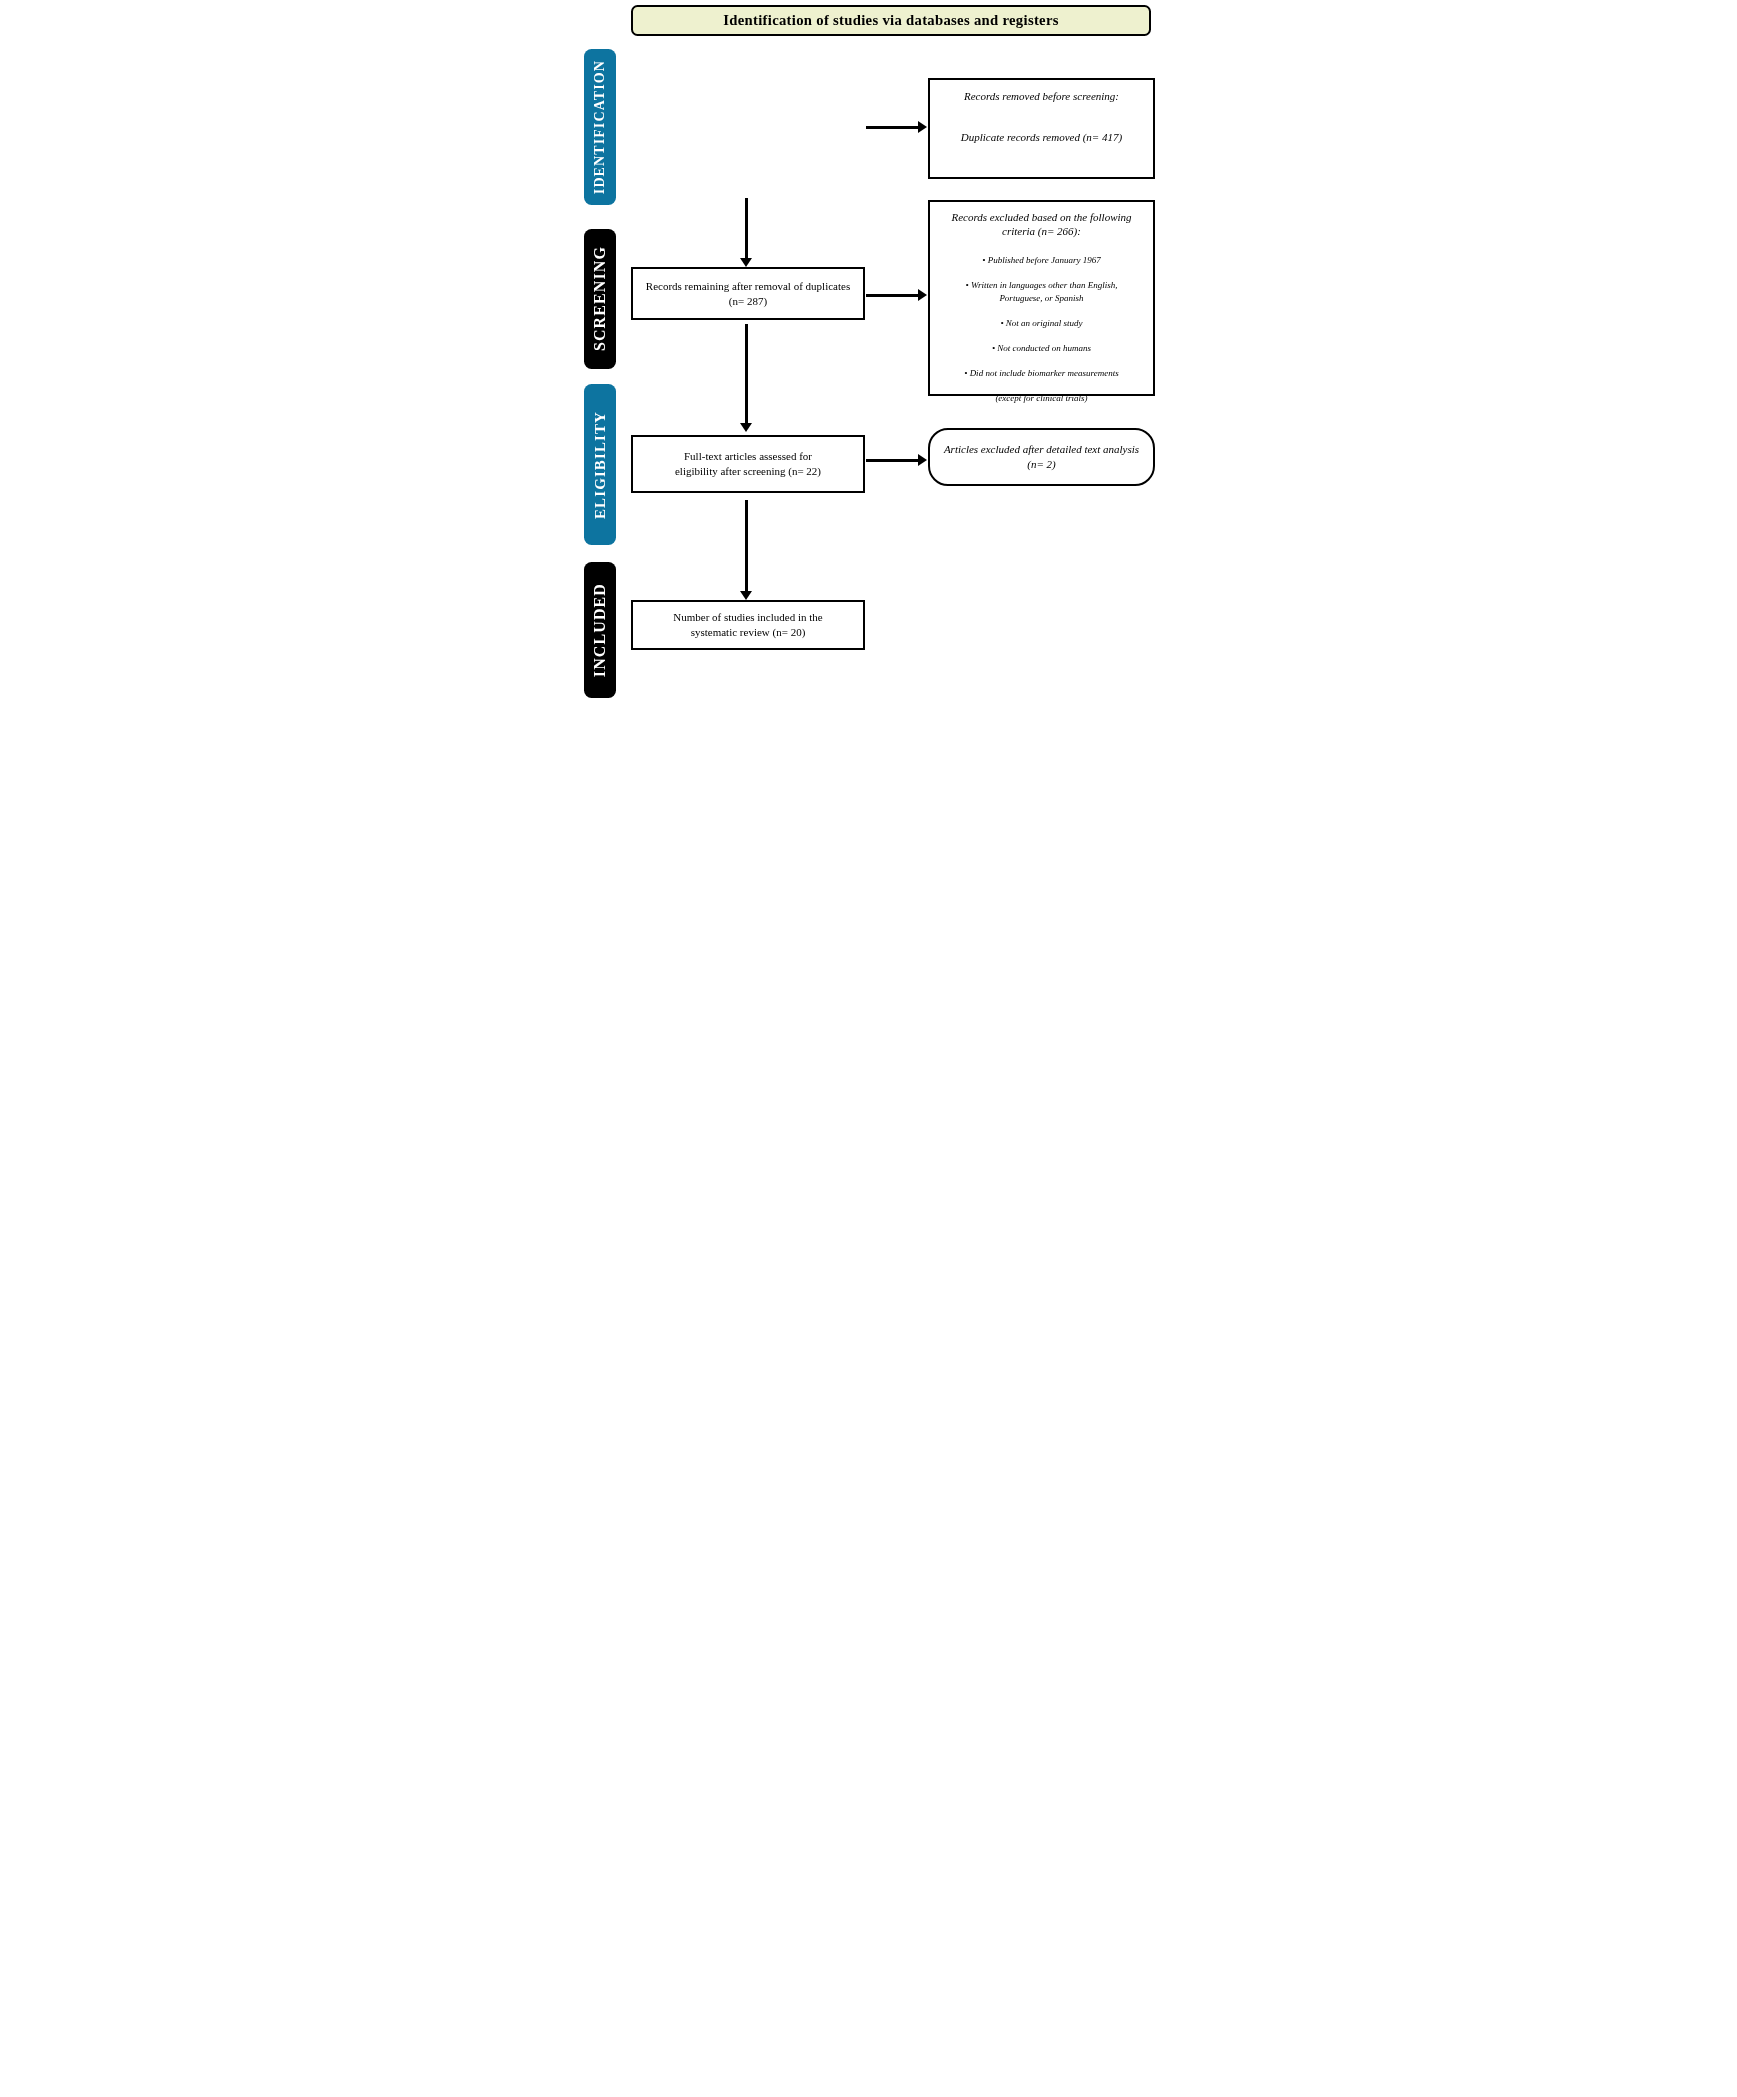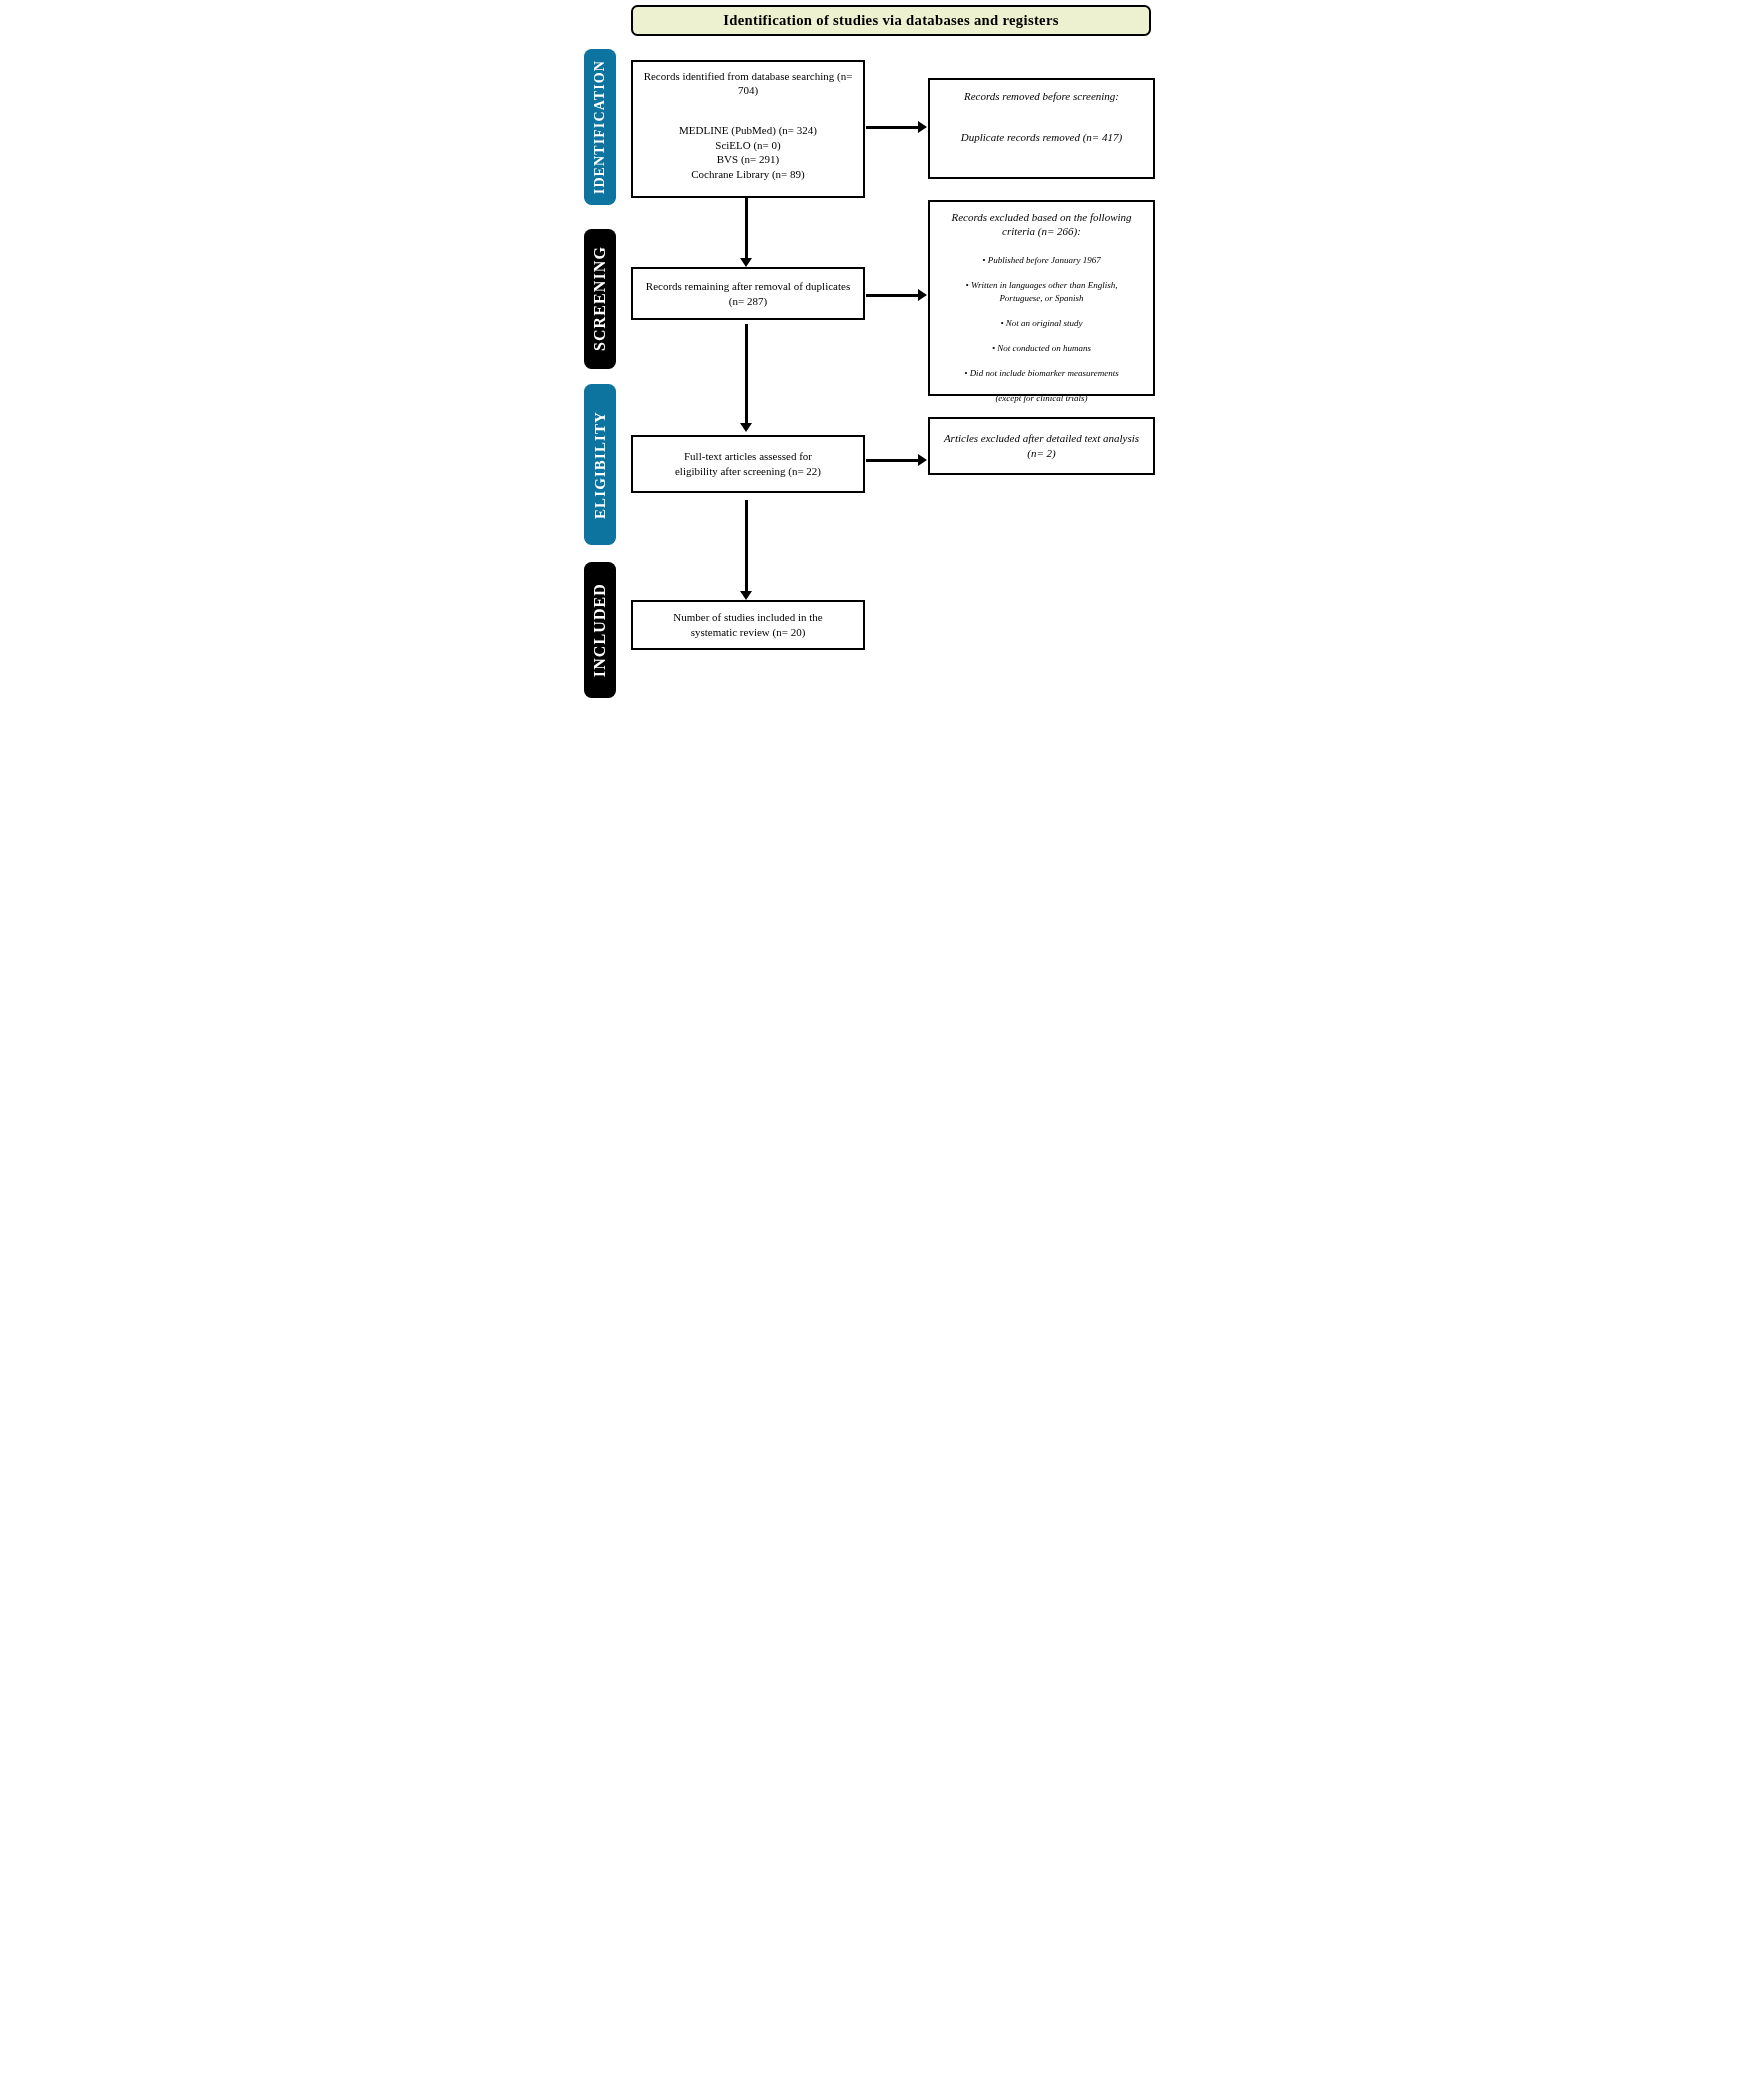--- a/index.html
+++ b/index.html
@@ -64,21 +64,21 @@
   .col-left{left:52px;width:234px;}
   .col-right{left:349px;width:227px;font-style:italic;}
   .box-identified{top:60px;height:138px;padding:6.5px 5.4px 0 5.4px;}
   .box-identified .sources{margin-top:25px;}
   .box-removed{top:78px;height:101px;padding:8.7px 6.5px 0 6.5px;}
   .box-removed .detail{margin-top:27px;}
   .box-remaining{top:267px;height:53px;display:flex;align-items:center;justify-content:center;padding:0 12px;}
   .box-excluded{top:200px;height:196px;padding:7.6px 7.6px 0 7.6px;}
   .box-excluded .bullets{margin-top:15px;font-size:9px;line-height:13px;}
   .box-fulltext{top:435px;height:58px;display:flex;align-items:center;justify-content:center;padding:0 30px;}
-  .box-articles-excluded{top:417px;height:58px;display:flex;align-items:center;justify-content:center;padding:0 7.6px;}
+  .box-articles-excluded{top:428px;height:58px;display:flex;align-items:center;justify-content:center;padding:0 7.6px;border-radius:20px;}
   .box-included-final{top:600px;height:50px;display:flex;align-items:center;justify-content:center;padding:0 16.3px;}
   
   .arrow-h{position:absolute;height:12.5px;}
   .arrow-h .stem{position:absolute;left:0;right:7px;top:4.9px;height:2.7px;background:var(--ink);}
   .arrow-h .head{position:absolute;right:0;top:0;width:0;height:0;
     border-left:9.2px solid var(--ink);border-top:6px solid transparent;border-bottom:6px solid transparent;}
   .arrow-v{position:absolute;width:12.5px;}
   .arrow-v .stem{position:absolute;top:0;bottom:7px;left:4.9px;width:2.7px;background:var(--ink);}
   .arrow-v .head{position:absolute;bottom:0;left:0;width:0;height:0;
     border-top:9.2px solid var(--ink);border-left:6px solid transparent;border-right:6px solid transparent;}
@@ -105,29 +105,20 @@
   <div class="stage black screening">
     <span>SCREENING</span>
   </div>
   <div class="stage teal eligibility">
     <span>ELIGIBILITY</span>
   </div>
   <div class="stage black included">
     <span>INCLUDED</span>
   </div>
 
-  <div class="fbox col-left box-identified">
-    <div>Records identified from database searching (n= 704)</div>
-    <div class="sources">
-      <div>MEDLINE (PubMed) (n= 324)</div>
-      <div>SciELO (n= 0)</div>
-      <div>BVS (n= 291)</div>
-      <div>Cochrane Library (n= 89)</div>
-    </div>
-  </div>
 
   <div class="fbox col-right box-removed">
     <div>Records removed before screening:</div>
     <div class="detail">Duplicate records removed (n= 417)</div>
   </div>
 
   <div class="fbox col-left box-remaining">
     <div>Records remaining after removal of duplicates (n= 287)</div>
   </div>
 

